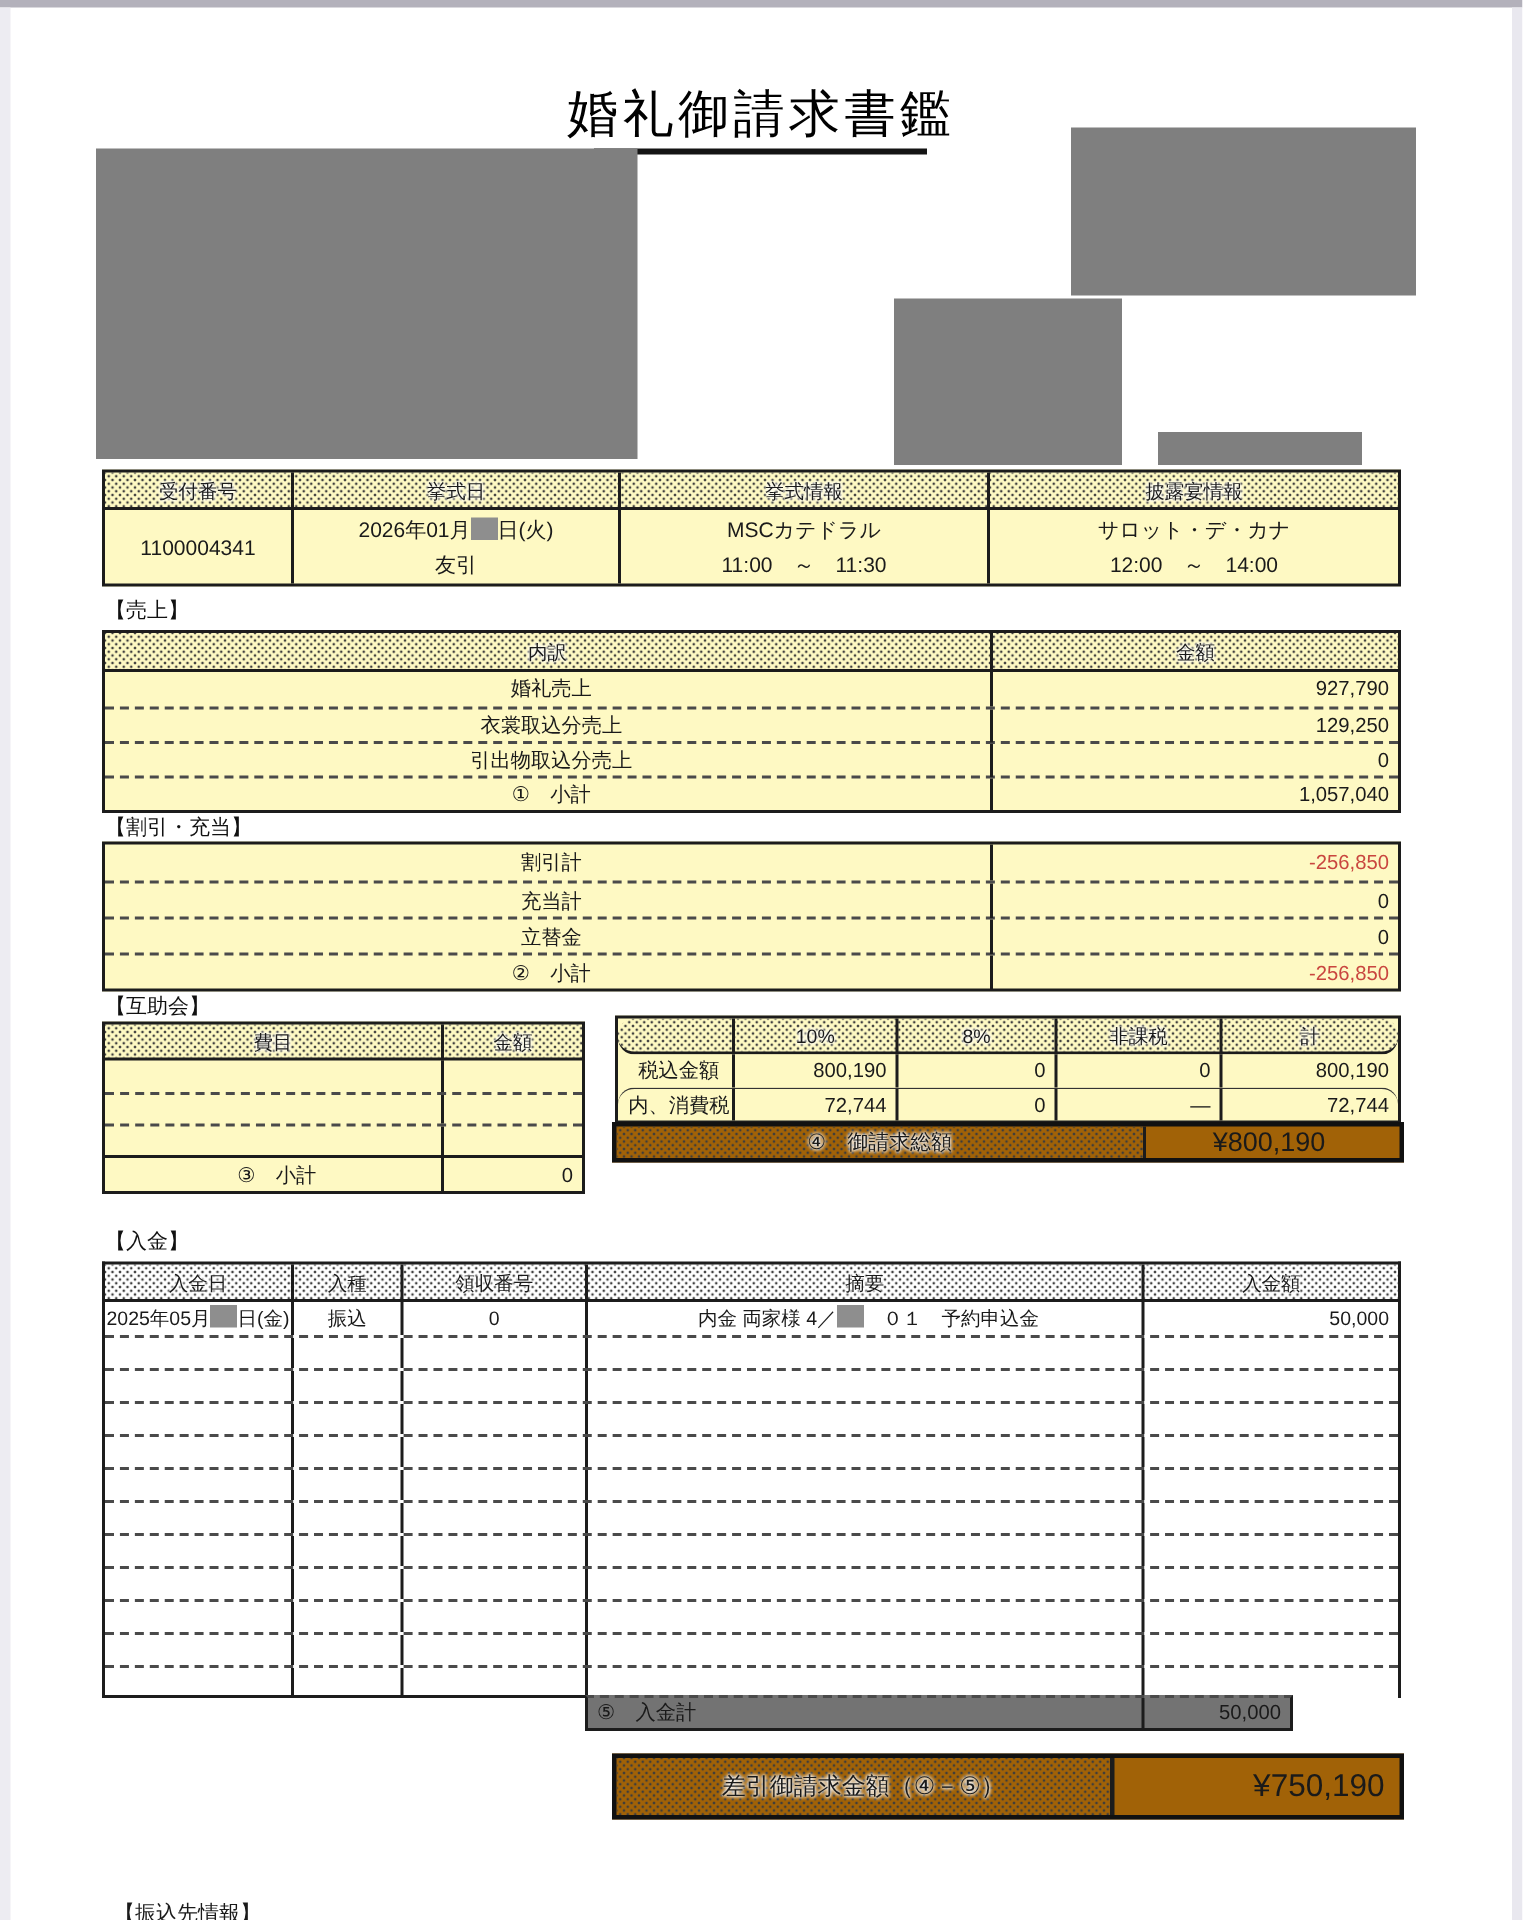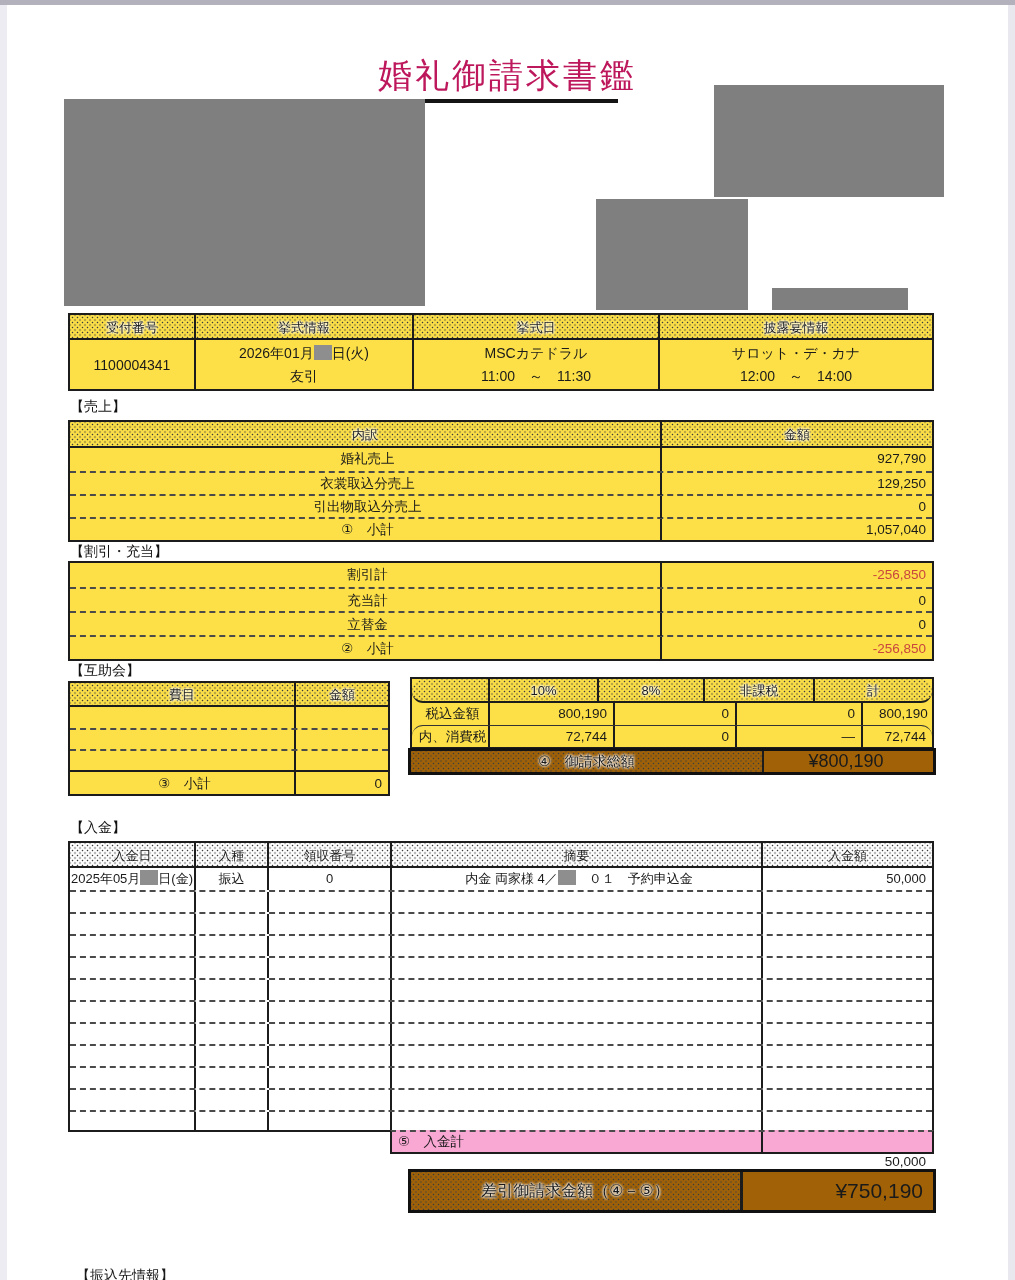--- a/index.html
+++ b/index.html
@@ -15,28 +15,28 @@
     position:relative; overflow:hidden; background:#ffffff;
     font-family:"Liberation Sans","DejaVu Sans",sans-serif;
     color:#1a1a1a;
   }
   .abs{position:absolute;}
   
   .edge-top{left:0;top:0;width:1015px;height:5px;background:#b3b1bb;}
   .edge-left{left:0;top:5px;width:7px;height:1275px;background:#edecf2;}
   .edge-right{left:1008px;top:5px;width:7px;height:1275px;background:#e9e8ef;}
   
-  .title{left:0;top:53px;width:1015px;text-align:center;font-size:34px;letter-spacing:3px;color:#be185d;}
+  .title{left:0;top:53px;width:1015px;text-align:center;font-size:34px;letter-spacing:3px;color:#000000;}
   .title-underline{left:396px;top:99px;width:222px;height:4px;background:#141414;}
   
   .redact{background:var(--redact);z-index:5;}
   .redact-inline{display:inline-block;width:23px;height:16px;background:var(--redact2);vertical-align:-2px;}
   .redact-inline.sm{width:18px;height:15px;}
   
-  .tbl{border:2px solid var(--bd);background:#fde047;}
+  .tbl{border:2px solid var(--bd);background:#fef9c3;}
   .dots{
     background-image:
       radial-gradient(circle,#3d3d3d 0.8px,rgba(0,0,0,0) 1.05px),
       radial-gradient(circle,#3d3d3d 0.8px,rgba(0,0,0,0) 1.05px);
     background-size:5px 5px;background-position:0 0,2.5px 2.5px;
   }
   .dots span{text-shadow:0 0 2px #fff,0 0 3px #fff,0 0 3px #fff;}
   .section-label{font-size:14px;color:#111;}
   .cell-r{text-align:right;padding-right:6px;}
   .cell-l{text-align:center;padding-left:5px;}
@@ -68,42 +68,42 @@
   .aid-sub{height:24px;line-height:23px;border-top:2px solid var(--bd);}
   #aid-empty .erow{display:grid;grid-template-columns:226px 1fr;height:21px;}
   #aid-empty .erow + .erow{border-top:2px dashed var(--dash);}
   #aid-empty .erow>div:first-child{border-right:2px solid var(--bd);}
   
   .tax-tbl{left:410px;top:677px;width:524px;}
   .tax-row{display:grid;grid-template-columns:78px 109px 106px 110px 1fr;font-size:13.5px;border-radius:11px;}
   .tax-row>div{border-right:2px solid var(--bd);}
   .tax-row>div:last-child{border-right:none;}
   .tax-h{height:24px;line-height:24px;border-bottom:2px solid var(--bd);font-size:13px;}
-  .tax-b{height:22px;line-height:21px;gap:16px;}
+  .tax-b{height:22px;line-height:21px;}
   .tax-b.line{border-top:1px solid #333;}
   
   .big-box{border:3px solid #111;display:flex;background:#a16207;}
   .gt-box{left:408px;top:748px;width:528px;height:27px;}
   .gt-label{width:353px;border-right:2px solid var(--bd);font-size:14px;line-height:21px;text-align:center;}
   .gt-val{flex:1;font-size:18px;line-height:21px;text-align:center;padding-right:5px;}
   .bal-box{left:408px;top:1169px;width:528px;height:44px;}
   .bal-label{width:332px;border-right:3px solid var(--bd);font-size:16px;display:flex;align-items:center;justify-content:center;}
   .bal-val{flex:1;font-size:21px;display:flex;align-items:center;justify-content:flex-end;padding-right:10px;}
   
   .pay-tbl{left:68px;top:841px;width:866px;height:291px;border:2px solid var(--bd);border-bottom:none;}
   .pay-row{display:grid;grid-template-columns:126px 73px 123px 371px 1fr;font-size:13px;}
   .pay-row>div{border-right:2px solid var(--bd);}
   .pay-row>div:last-child{border-right:none;}
   .pay-h{height:25px;line-height:25px;border-bottom:2px solid var(--bd);}
   .pay-b{height:22px;line-height:21px;}
   #pay-empty .erow{display:grid;grid-template-columns:126px 73px 123px 371px 1fr;height:22px;border-top:2px dashed var(--dash);}
   #pay-empty .erow>div{border-right:2px solid var(--bd);}
   #pay-empty .erow>div:last-child{border-right:none;}
   .pay-bottom-line{left:68px;top:1130px;width:324px;height:2px;background:var(--bd);}
-  .pay-total{left:390px;top:1130px;width:544px;height:24px;border:2px solid var(--bd);border-top:2px dashed var(--dash);display:flex;font-size:13.5px;background:#f9a8d4;flex-direction:column;}
+  .pay-total{left:390px;top:1130px;width:472px;height:24px;border:2px solid var(--bd);border-top:2px dashed var(--dash);display:flex;font-size:13.5px;background:#737373;}
   .pay-total-label{width:371px;border-right:2px solid var(--bd);line-height:20px;padding-left:6px;}
   .pay-total-val{flex:1;line-height:20px;text-align:right;padding-right:6px;}
   
   .lbl-sales{left:70px;top:398px;}
   .lbl-disc{left:70px;top:543px;}
   .lbl-aid{left:70px;top:662px;}
   .lbl-pay{left:70px;top:819px;}
   .footer-partial{left:76px;top:1267px;font-size:14px;}
 </style>
 </head>
@@ -117,22 +117,22 @@
 <div class="abs title-underline"></div>
 
 <div class="abs redact" style="left:64px;top:99px;width:361px;height:207px;"></div>
 <div class="abs redact" style="left:714px;top:85px;width:230px;height:112px;"></div>
 <div class="abs redact" style="left:596px;top:199px;width:152px;height:111px;"></div>
 <div class="abs redact" style="left:772px;top:288px;width:136px;height:22px;"></div>
 
 <div class="abs tbl sum-tbl">
   <div class="sum-row sum-h dots">
     <div><span>受付番号</span></div>
+    <div><span>挙式日</span></div>
     <div><span>挙式情報</span></div>
-    <div><span>挙式日</span></div>
     <div><span>披露宴情報</span></div>
   </div>
   <div class="sum-row sum-b">
     <div>
         <span>1100004341</span>
       </div>
     <div>
       <span><span>2026年01月</span><span class="redact-inline sm"></span><span>日(火)</span></span>
       <span>友引</span>
     </div>

